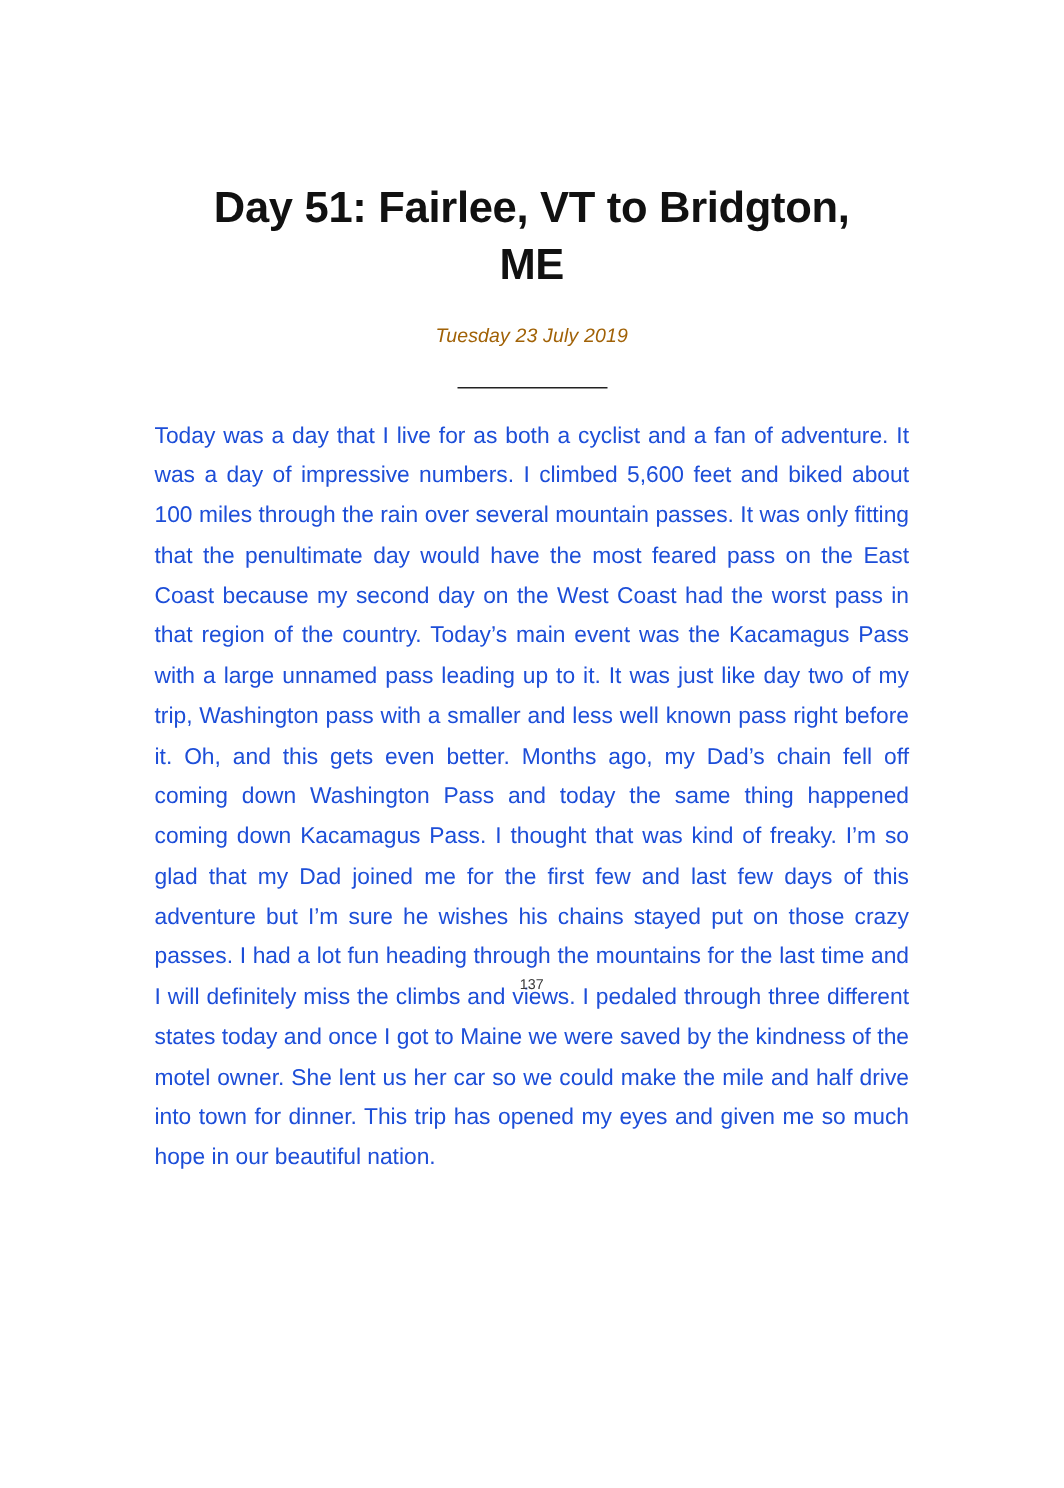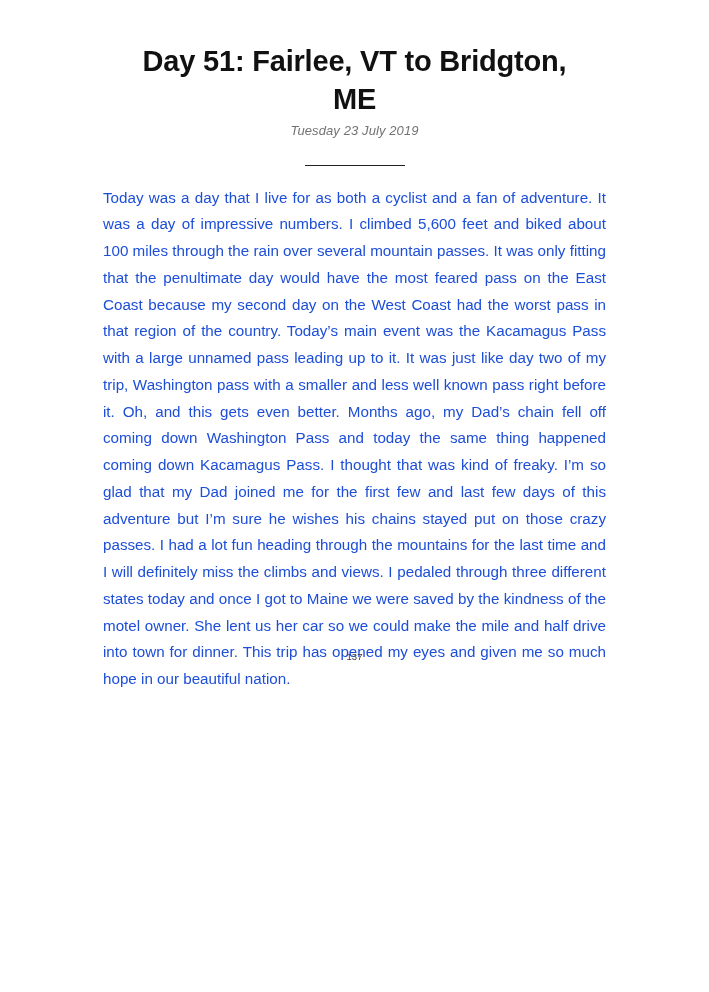--- a/index.html
+++ b/index.html
@@ -12,38 +12,38 @@
     height: 992px;
     font-family: "Liberation Sans", sans-serif;
     color: #1a1a1a;
     position: relative;
     overflow: hidden;
   }
   .page {
     width: 709px;
     height: 704px;
     box-sizing: border-box;
-    padding: 42px 103px 0 103px;
+    padding: 120px 103px 0 103px;
     position: relative;
   }
   .title {
     font-size: 29px;
     font-weight: bold;
     line-height: 1.32;
     text-align: center;
     letter-spacing: -0.2px;
     margin: 0 34px 0 34px;
     color: #111111;
   }
   .subtitle {
-    margin-top: 4px;
+    margin-top: 19px;
     text-align: center;
     font-style: italic;
     font-size: 13px;
-    color: #737373;
+    color: #a16207;
     letter-spacing: 0.1px;
   }
   .divider-wrap {
     display: flex;
     justify-content: center;
     margin-top: 27px;
   }
   .divider {
     width: 100px;
     height: 0;

